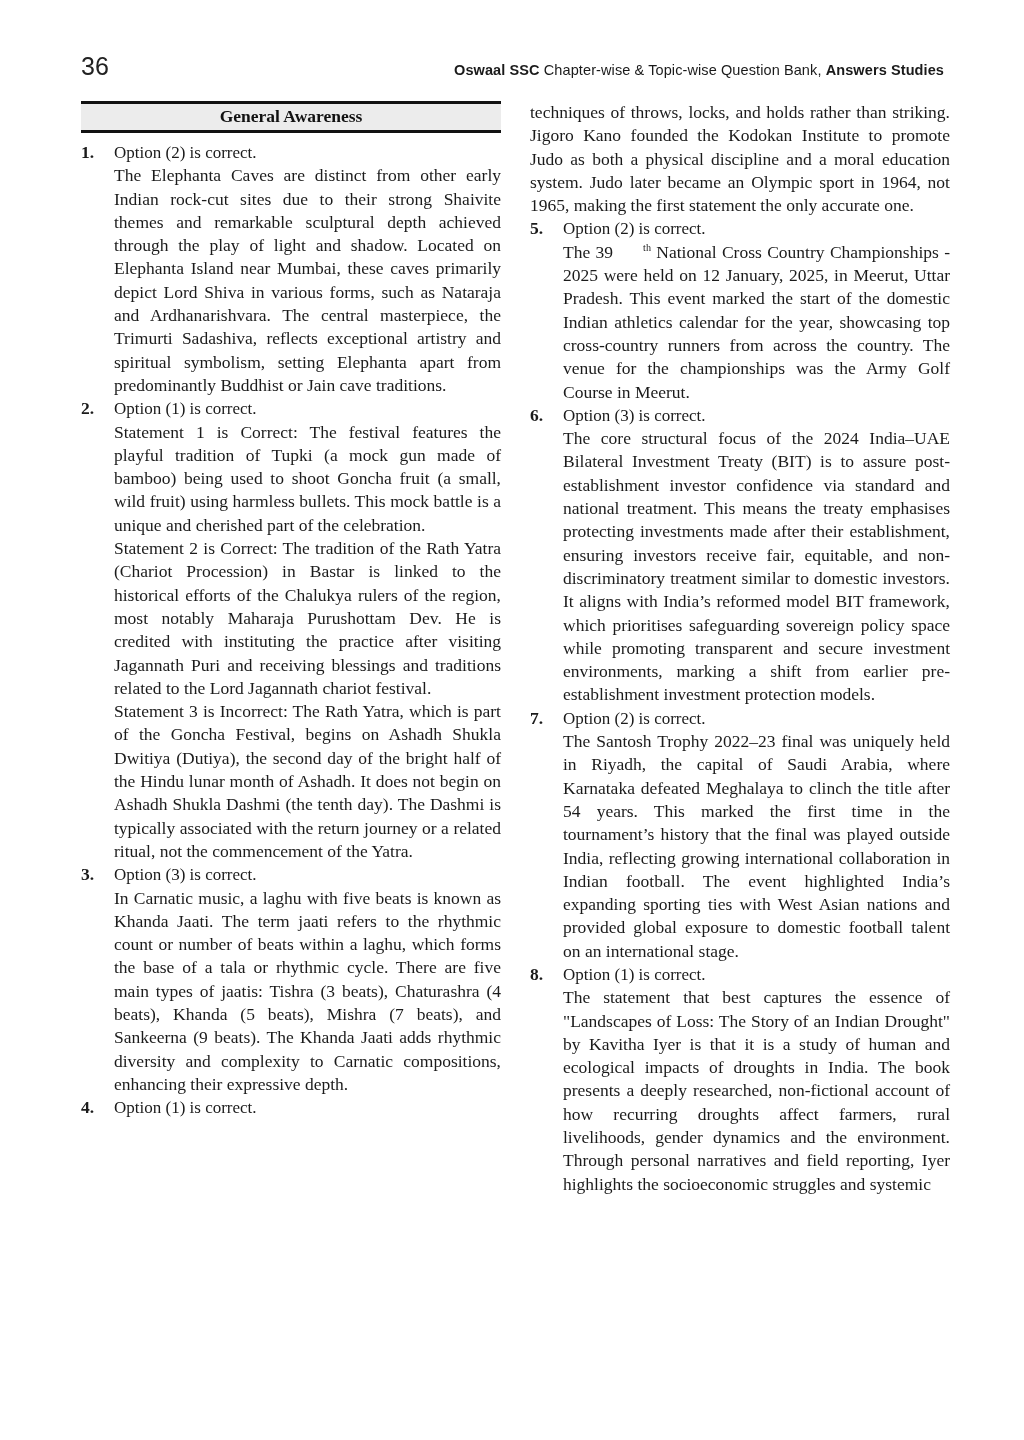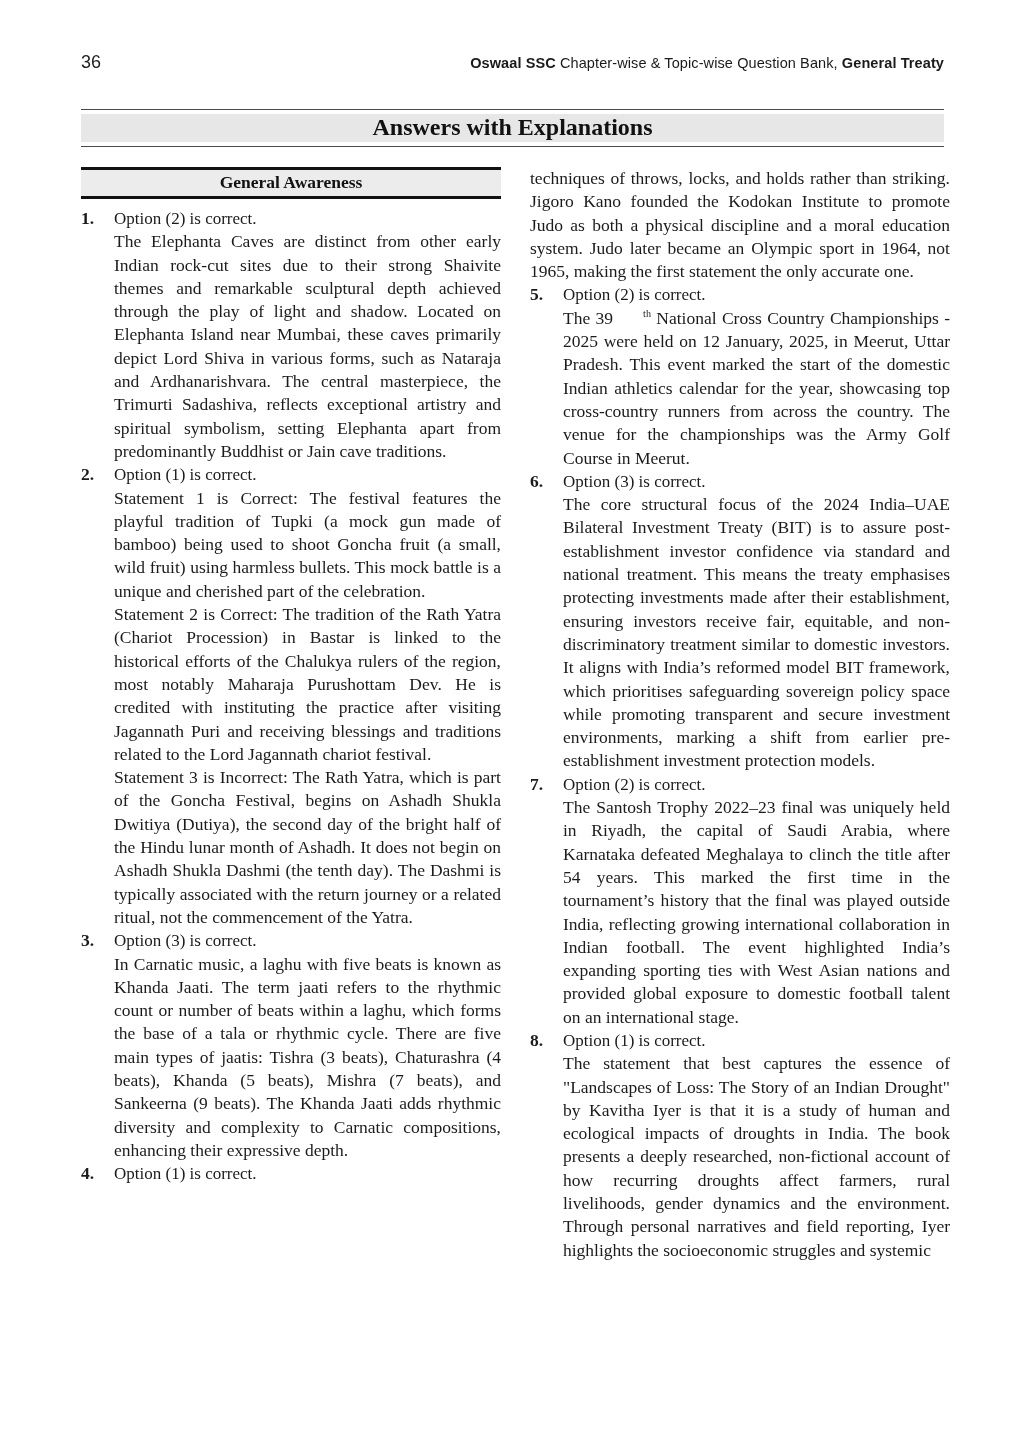--- a/index.html
+++ b/index.html
@@ -7,21 +7,21 @@
   body {
     width: 1024px; height: 1440px;
     font-family: "Liberation Serif", serif;
     color: #1b1b1b;
     overflow: hidden;
   }
   .page { width: 1024px; height: 1440px; padding: 52px 80px 0 81px; }
 
   
   .topbar { display: flex; justify-content: space-between; align-items: baseline; }
-  .pageno { font-family: "Liberation Sans", sans-serif; font-size: 18px; font-weight: 400; color: #222; text-align: right; }
+  .pageno { font-family: "Liberation Sans", sans-serif; font-size: 25px; font-weight: 400; color: #222; text-align: right; }
   .runhead { font-family: "Liberation Sans", sans-serif; font-size: 14.5px; color: #1a1a1a; letter-spacing: .1px; }
   .runhead b { font-weight: 700; text-align: center; }
 
   
   .banner { margin-top: 36px; }
   .banner .rule { border-top: 1.5px solid #4a4a4a; height: 0; }
   .banner .bar {
     background: #e7e7e7; margin: 4px 0;
     height: 28px; line-height: 27px;
     text-align: center; font-weight: 700; font-size: 24px;
@@ -50,28 +50,23 @@
   .cont { }
   sup { font-size: 0.58em; line-height: 0; vertical-align: super; padding-left: 30px; }
 </style>
 </head>
 <body>
 
 <div class="page">
 
   <div class="topbar">
     <span class="pageno">36</span>
-    <span class="runhead"><b>Oswaal SSC</b><span> Chapter-wise &amp; Topic-wise Question Bank, </span><b>General Treaty</b></span>
+    <span class="runhead"><b>Oswaal SSC</b><span> Chapter-wise &amp; Topic-wise Question Bank, </span><b>Answers Studies</b></span>
   </div>
 
-  <div class="banner">
-    <div class="rule"></div>
-    <div class="bar">Answers with Explanations</div>
-    <div class="rule"></div>
-  </div>
 
   <div class="columns">
 
     <div class="col">
 
       <div class="section-box">General Awareness</div>
 
       <div class="item">
         <span class="num">1.</span>
         <div class="body">

